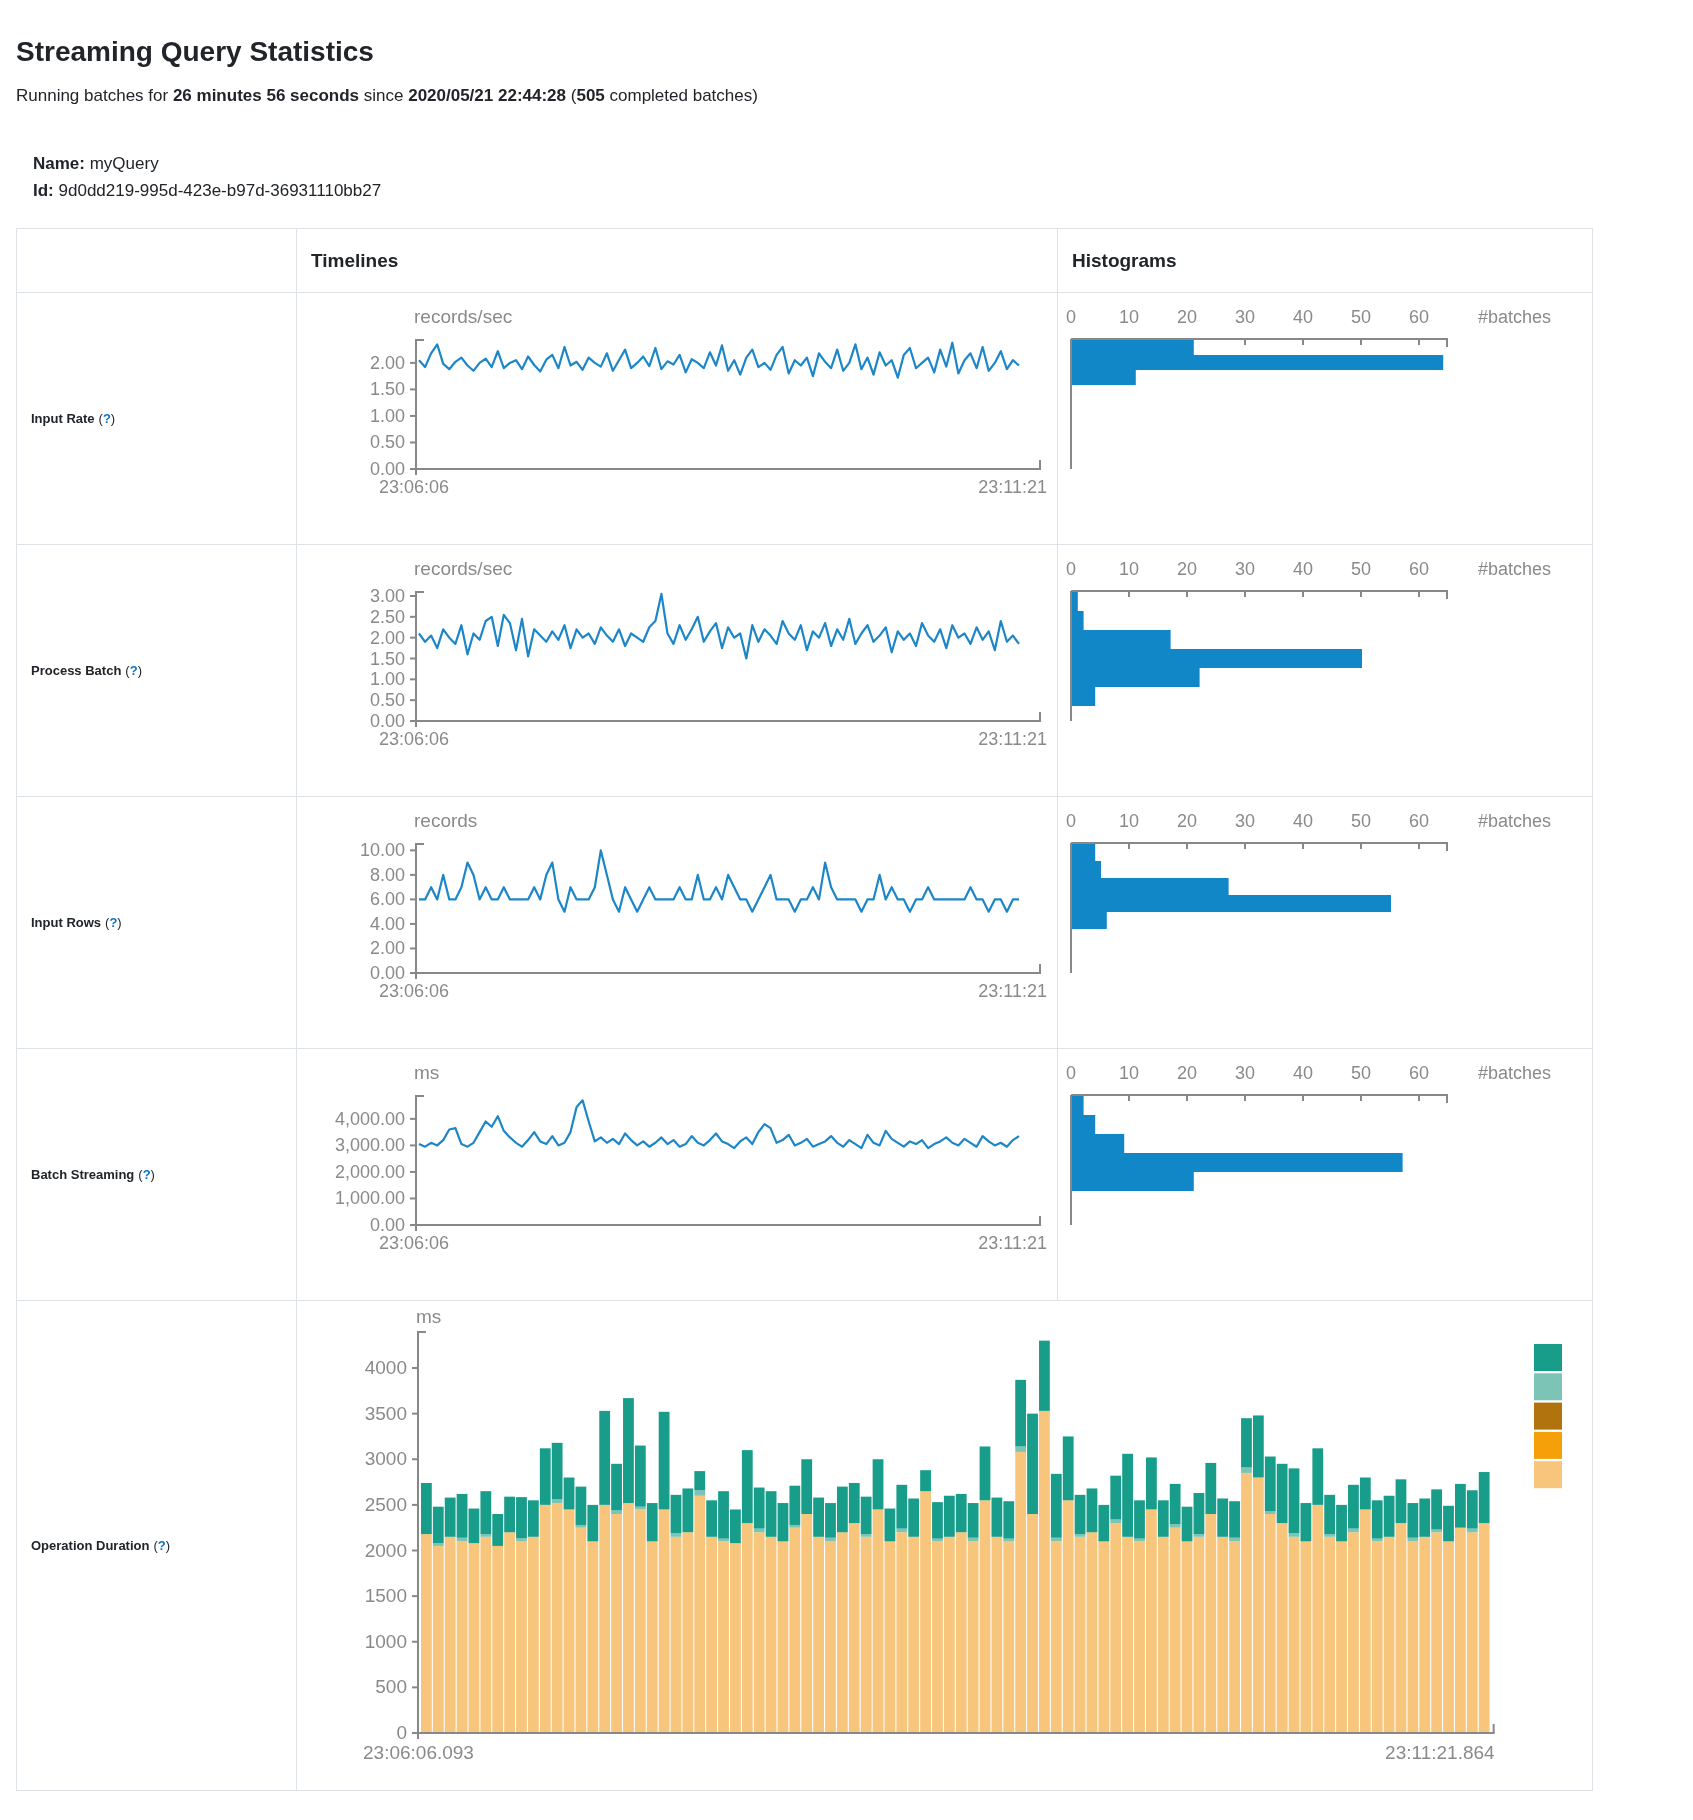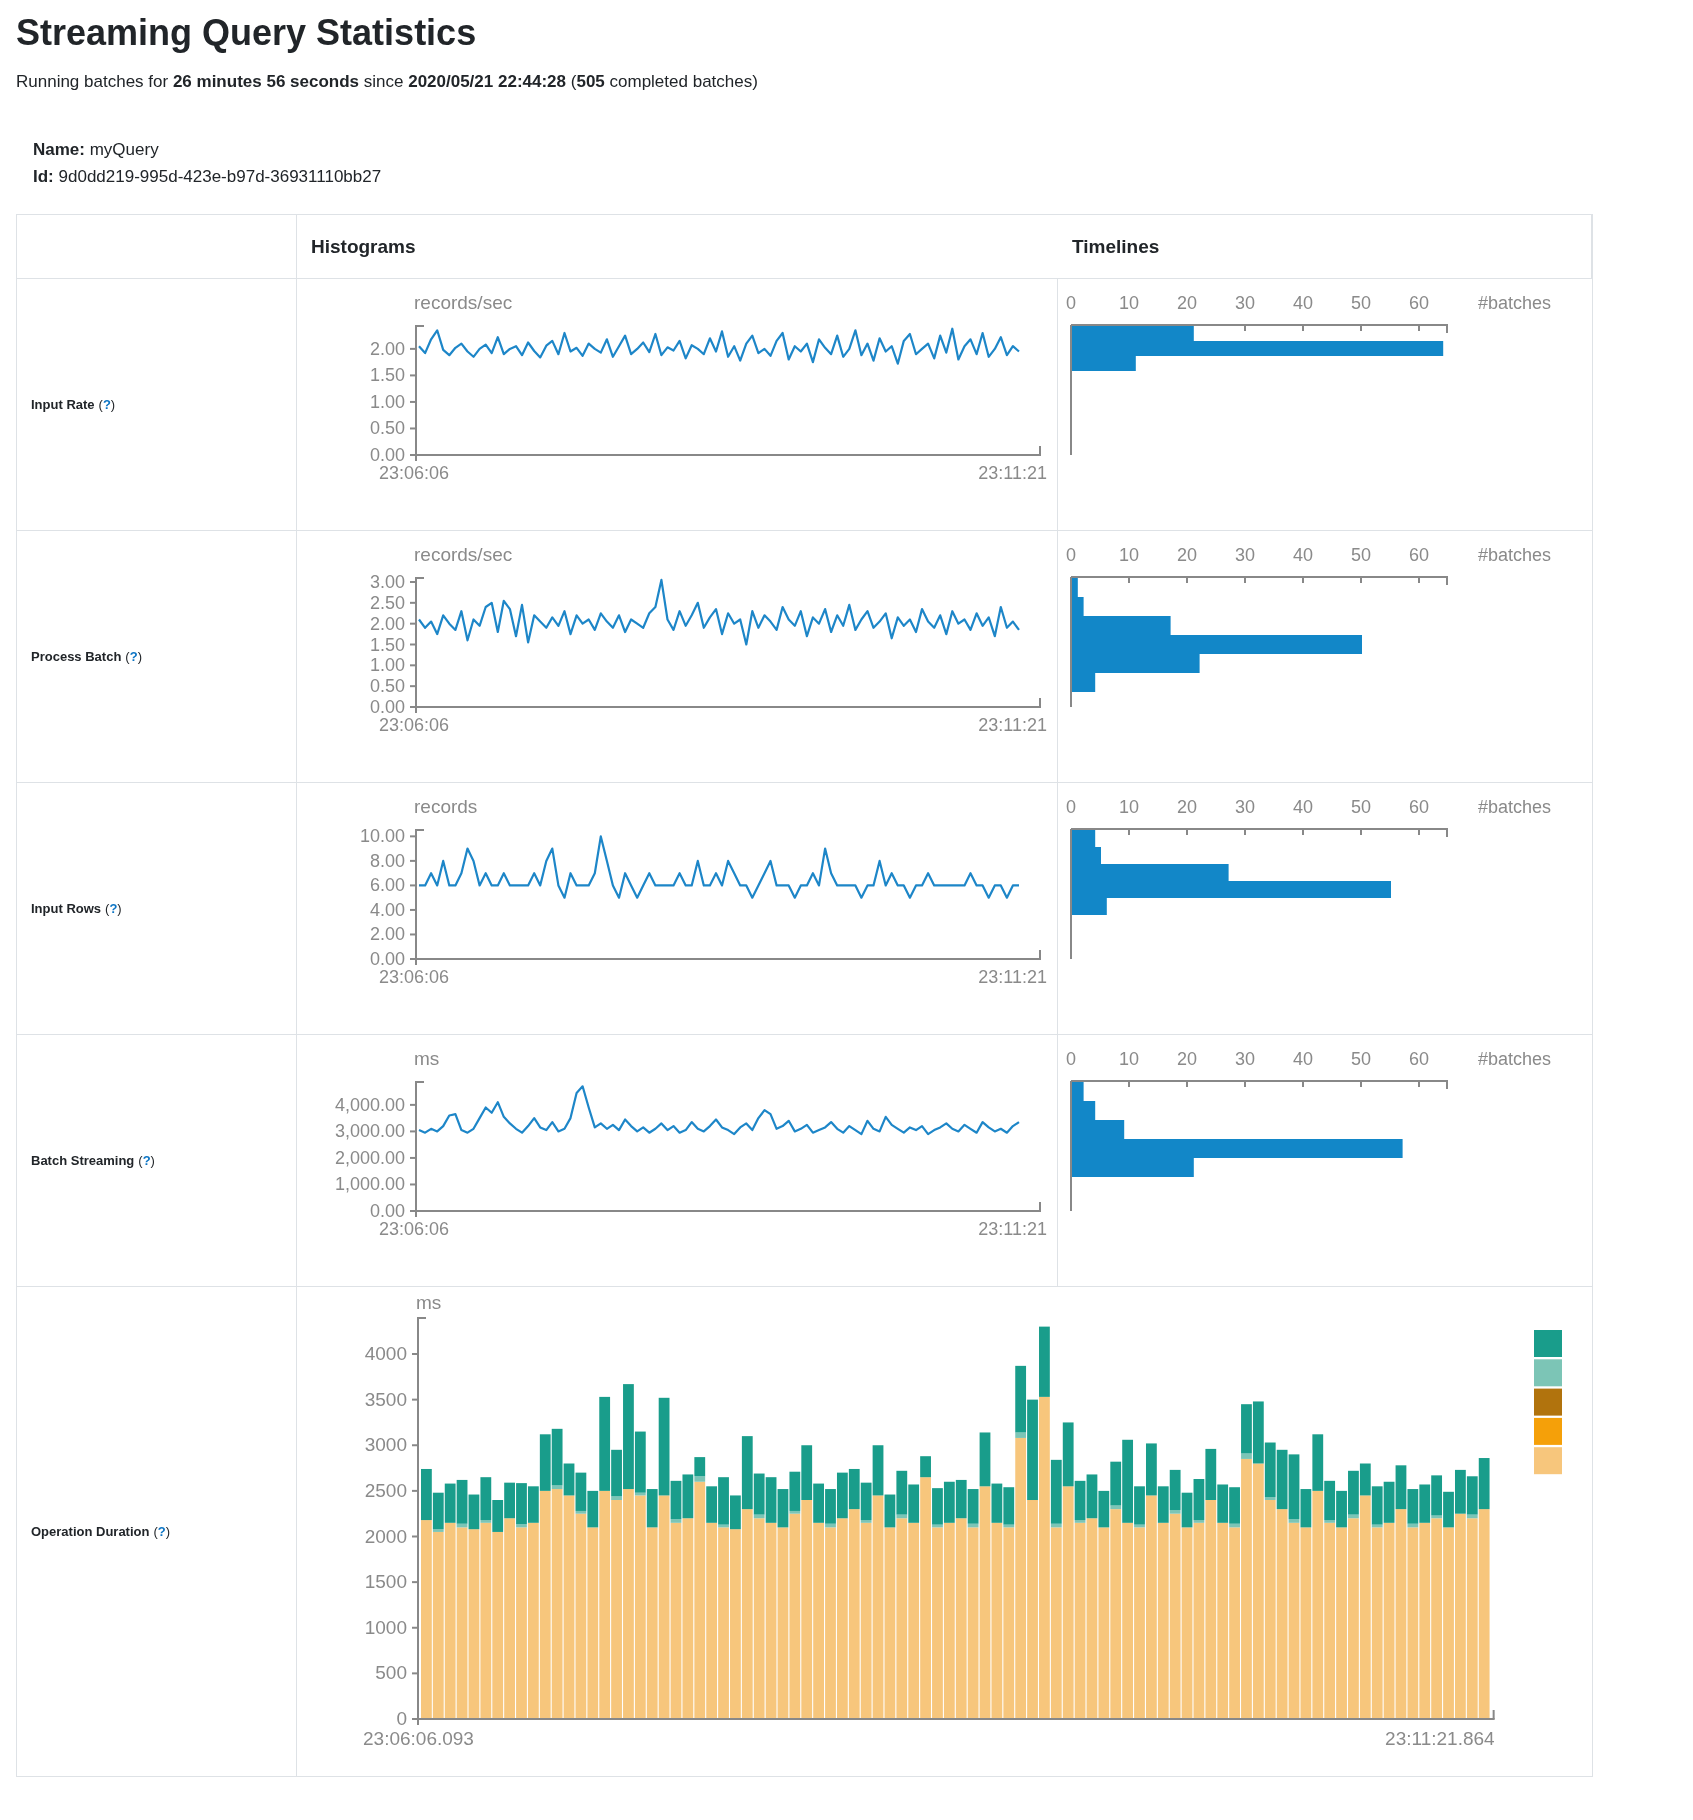--- a/index.html
+++ b/index.html
@@ -1,17 +1,17 @@
 <!DOCTYPE html>
 <html><head>
 <meta charset="utf-8">
 <style>
   html,body{margin:0;padding:0;background:#fff;color:#212529;font-family:"Liberation Sans",sans-serif;}
   .page{width:1693px;box-sizing:border-box;padding:12px 0 30px 16px;}
-  h1{font-size:36px;font-weight:700;margin:0 0 18px;}
+  h1{font-size:28px;font-weight:700;margin:24px 0 18px;}
   .subtitle{font-size:17px;margin:0 0 44px;}
   .meta{font-size:17px;line-height:27px;margin:0 0 24px;}
   .meta b{font-weight:700;margin-left:17px;}
   .stats-table{width:1575px;border:1px solid #dee2e6;background:#fff;}
   .thead{display:grid;grid-template-columns:280px 761px 534px;height:63px;border-bottom:1px solid #dee2e6;align-items:center;}
   .thead .hcellh{font-weight:700;font-size:19px;padding-left:14px;height:100%;display:flex;align-items:center;box-sizing:border-box;}
   .bR{border-right:1px solid #dee2e6;}
   .trow{display:grid;grid-template-columns:280px 761px 534px;height:251px;border-bottom:1px solid #dee2e6;}
   .oprow{display:grid;grid-template-columns:280px 1295px;height:489px;}
   .lcell{display:flex;align-items:center;padding-left:14px;box-sizing:border-box;}
@@ -31,22 +31,22 @@
   <p class="subtitle"><span>Running batches for </span><b>26 minutes 56 seconds</b><span> since </span><b>2020/05/21 22:44:28</b><span> (</span><b>505</b><span> completed batches)</span></p>
 
   <div class="meta">
     <div><b>Name:</b> <span>myQuery</span></div>
     <div><b>Id:</b> <span>9d0dd219-995d-423e-b97d-36931110bb27</span></div>
   </div>
 
   <div class="stats-table">
     <div class="thead">
       <div class="hcellh bR"></div>
+      <div class="hcellh bR">Timelines</div>
       <div class="hcellh">Histograms</div>
-      <div class="hcellh bR">Timelines</div>
     </div>
     <div id="rows">
         <div class="trow">
           <div class="lcell bR">
             <span class="rlabel">Input Rate</span>
             <sup class="help"><span class="p">(</span><span class="q">?</span><span class="p">)</span></sup>
           </div>
           <div class="tcell bR">
             <svg width="759" height="249" class="cellsvg">
               <text x="117" y="30" text-anchor="start" font-size="19" fill="#8a8a8a" font-weight="normal">records/sec</text>

